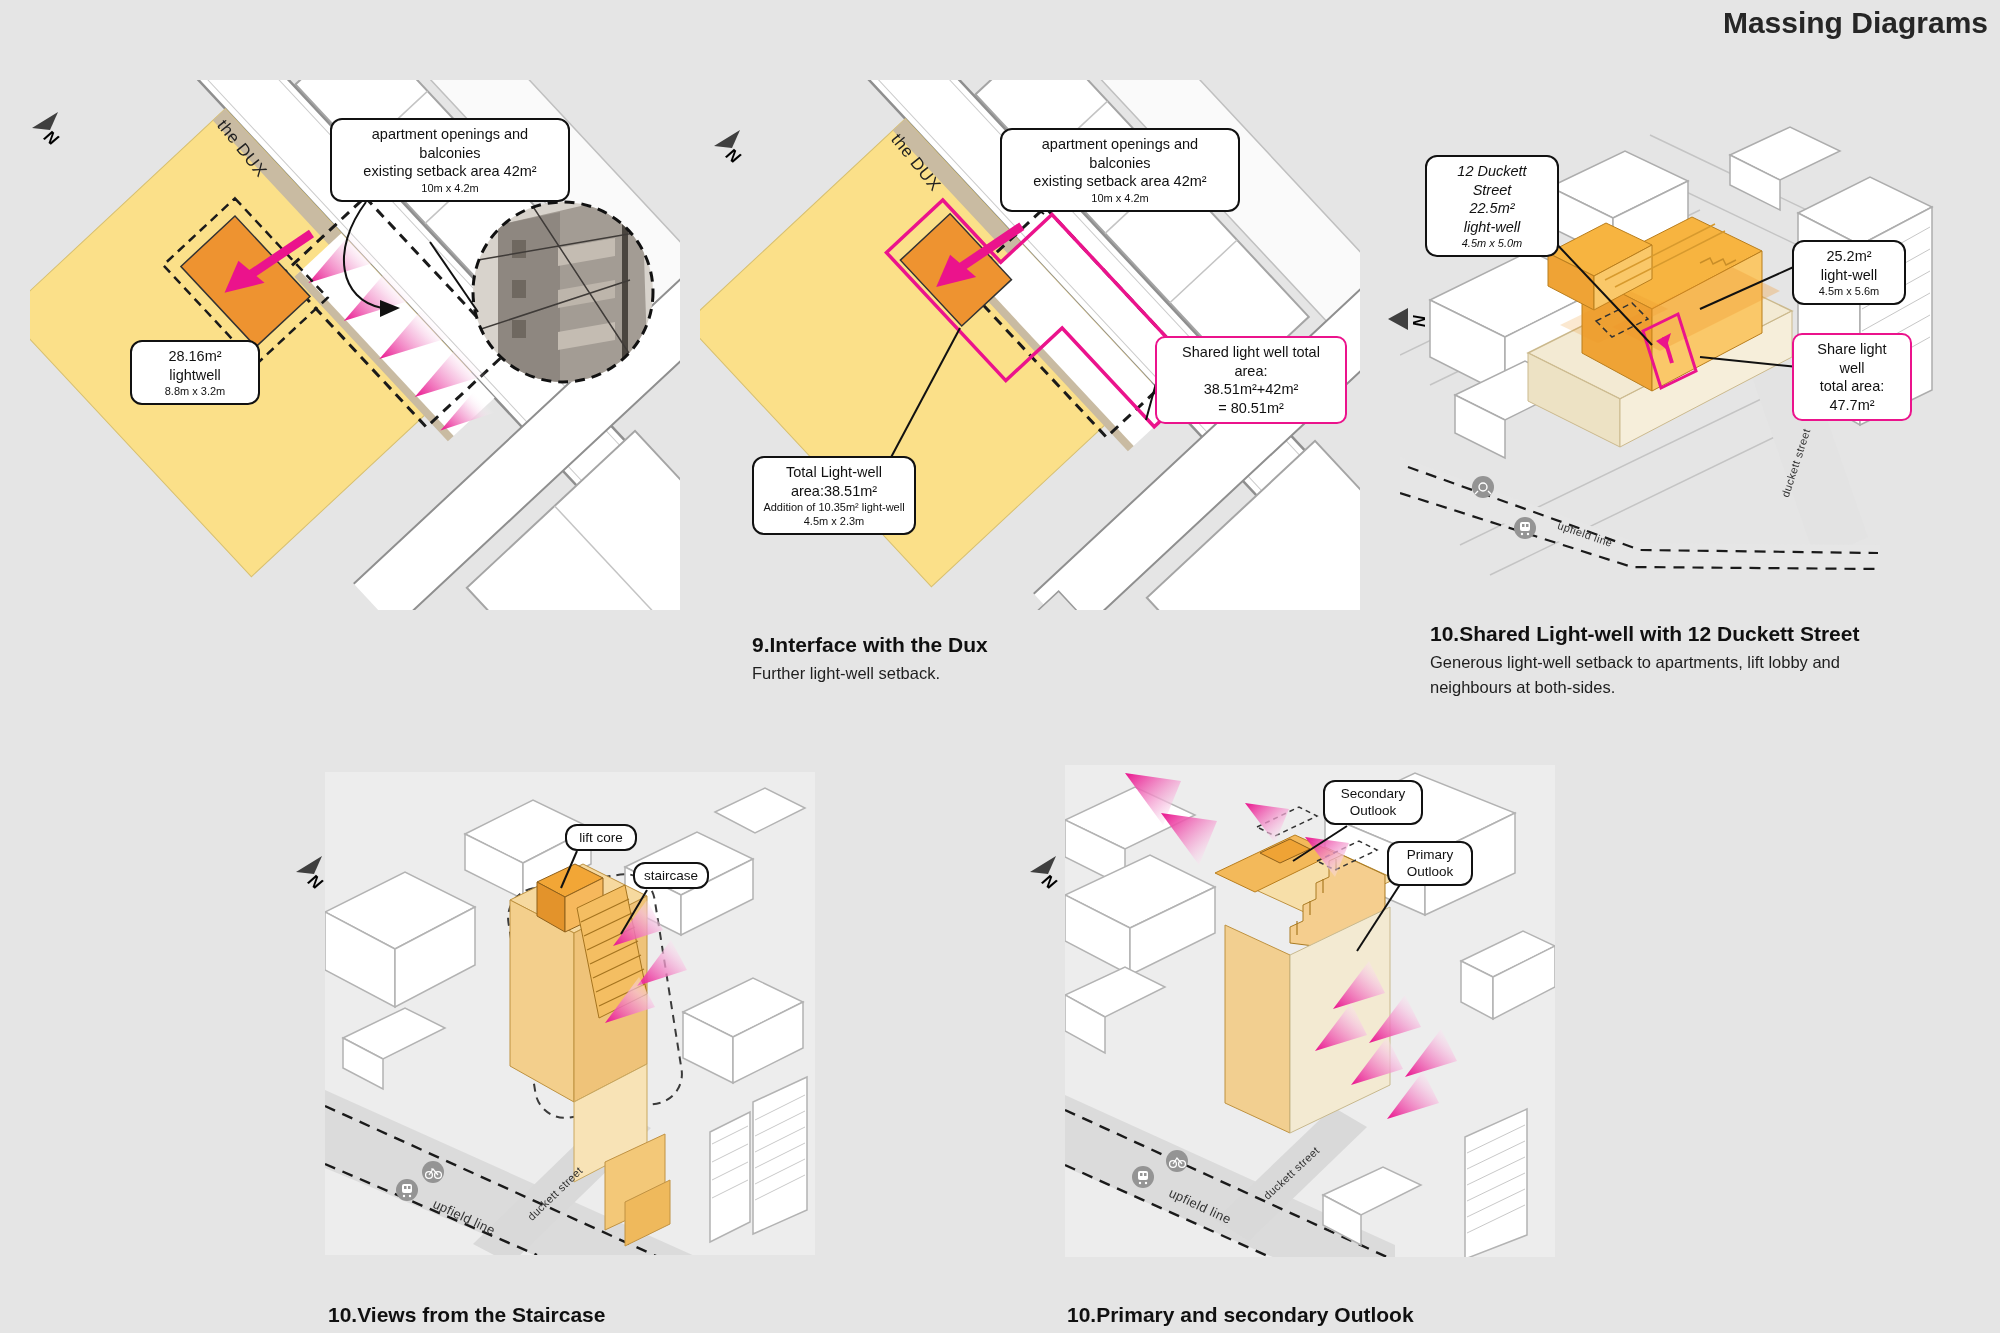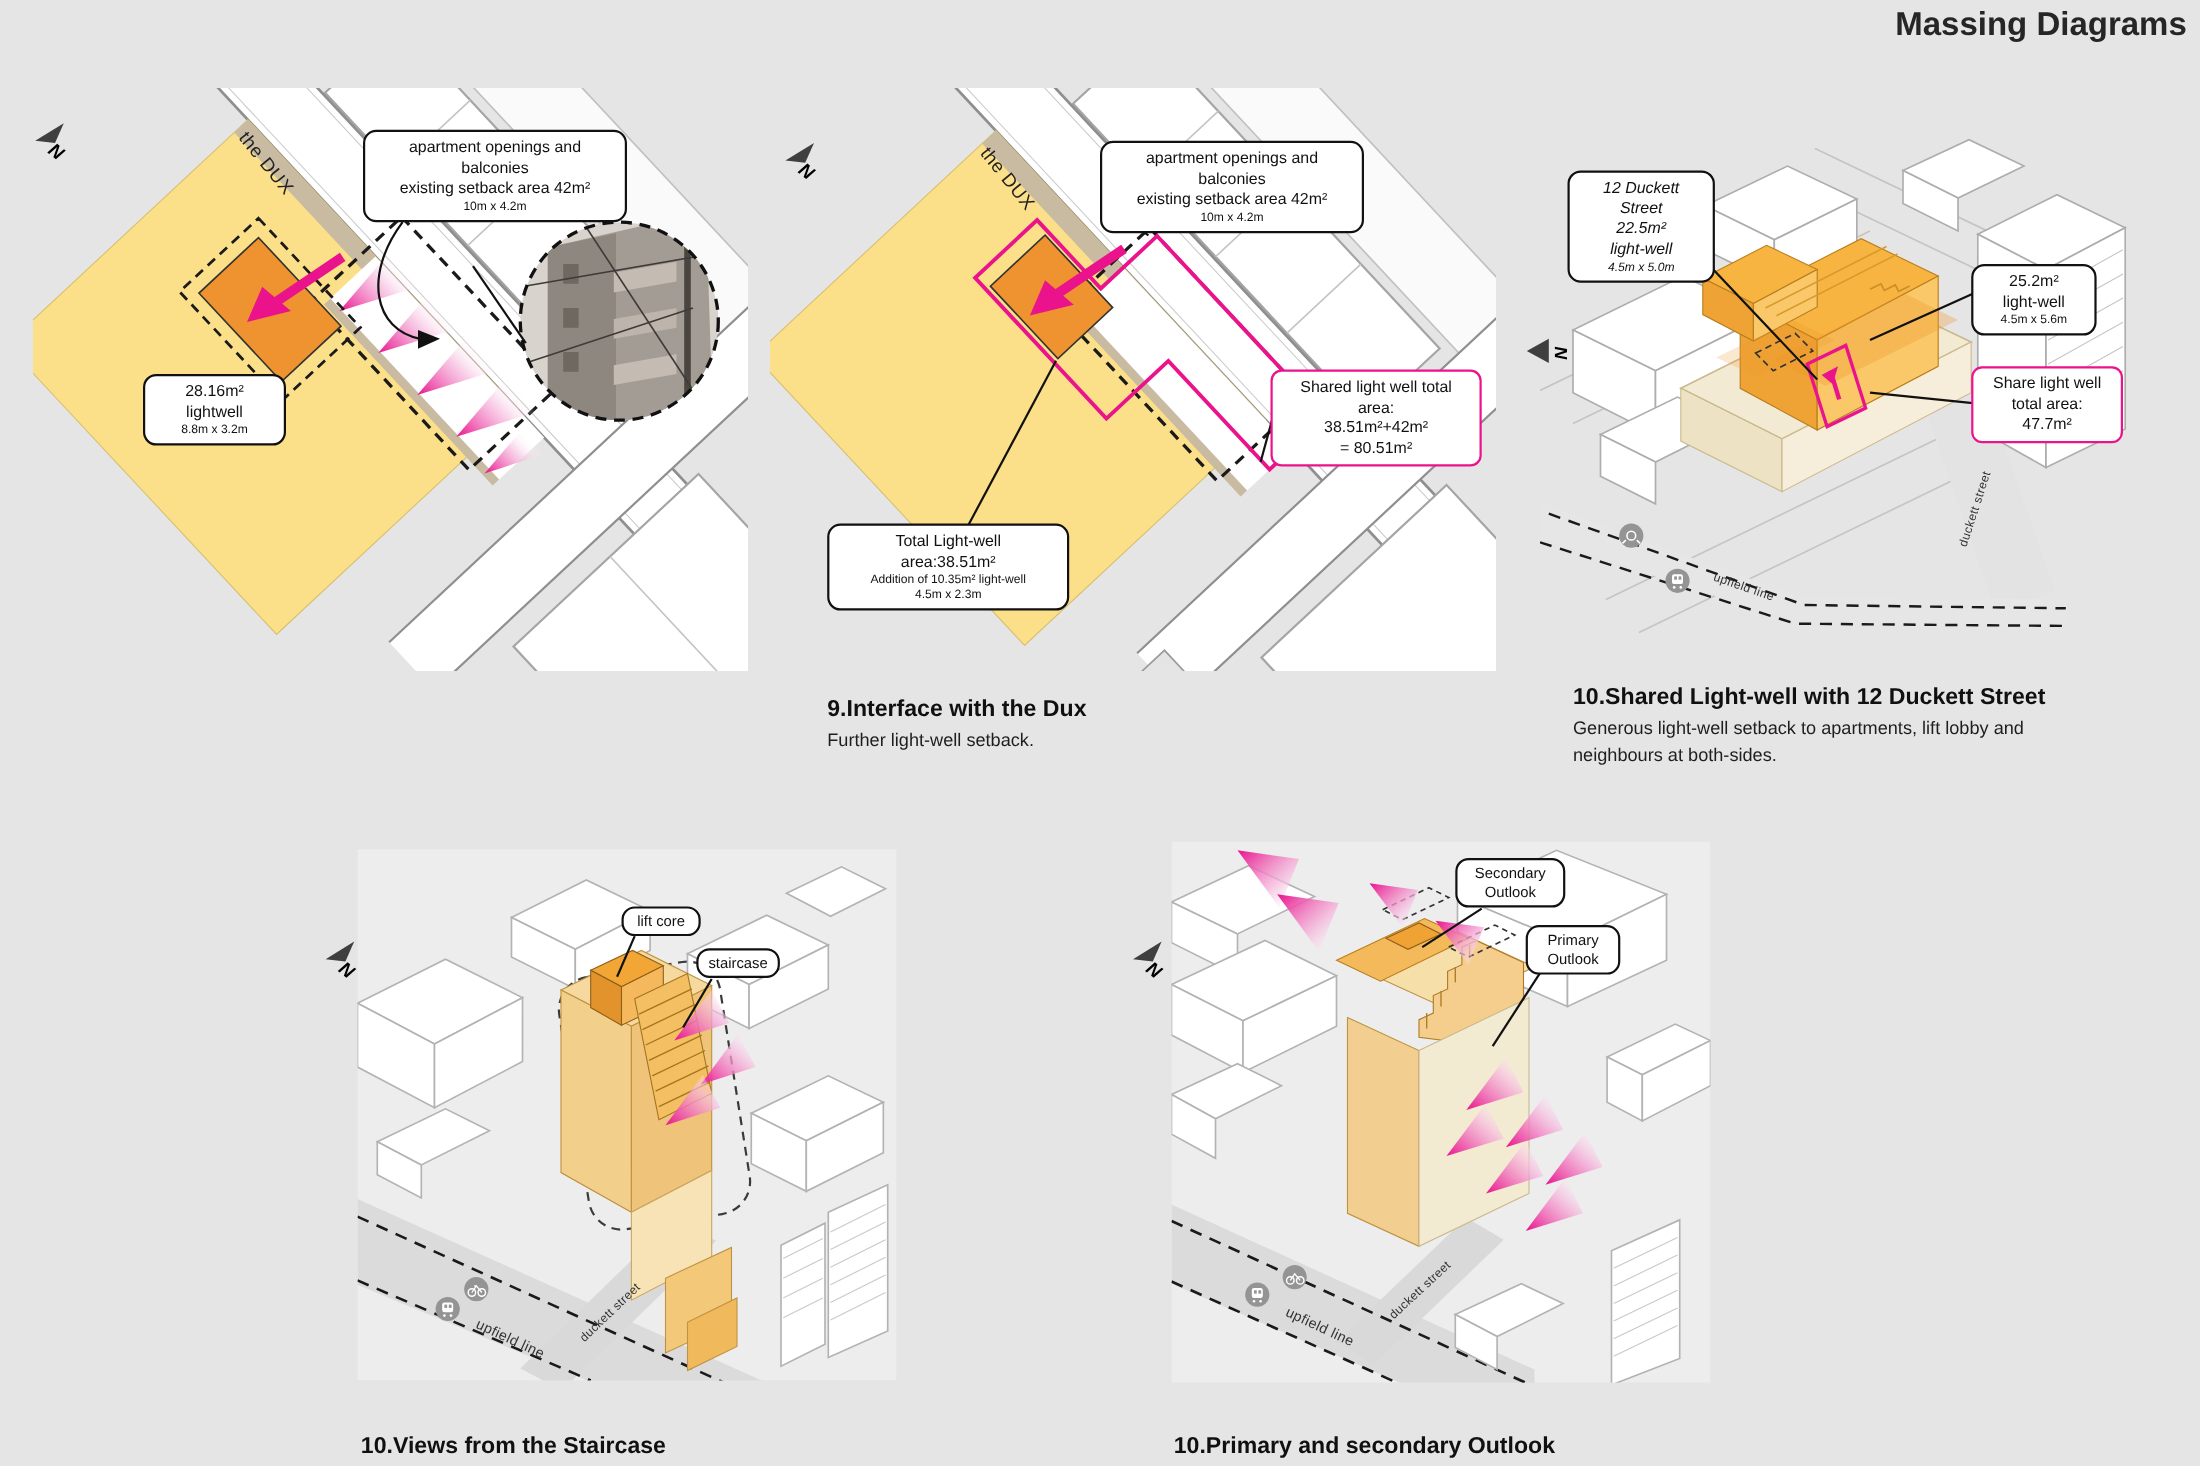--- a/index.html
+++ b/index.html
@@ -152,21 +152,21 @@
     <div class="lbl" style="left:300px;top:48px;width:240px;">
       <div>apartment  openings and balconies</div>
       <div>existing setback area 42m²</div>
       <div class="sm">10m x 4.2m</div>
     </div>
     <div class="lbl pink" style="left:455px;top:256px;width:192px;">
       <div>Shared light well total area:</div>
       <div>38.51m²+42m²</div>
       <div>= 80.51m²</div>
     </div>
-    <div class="lbl" style="left:52px;top:396px;width:220px;">
+    <div class="lbl" style="left:52px;top:376px;width:164px;">
       <div>Total Light-well</div>
       <div>area:38.51m²</div>
       <div class="sm">Addition of 10.35m² light-well</div>
       <div class="sm">4.5m x 2.3m</div>
     </div>
   </div>
 
   <div class="panel" id="p10" style="left:1400px;top:95px;width:560px;height:515px;">
     <svg width="560" height="515" viewBox="0 0 560 515">
       <g stroke="#C4C4C4" stroke-width="1.5">
@@ -238,21 +238,21 @@
       <div>12 Duckett Street</div>
       <div>22.5m²</div>
       <div>light-well</div>
       <div class="sm">4.5m x 5.0m</div>
     </div>
     <div class="lbl" style="left:392px;top:133px;width:114px;margin-top:12px;">
       <div>25.2m²</div>
       <div>light-well</div>
       <div class="sm">4.5m x 5.6m</div>
     </div>
-    <div class="lbl pink" style="left:392px;top:238px;width:138px;">
+    <div class="lbl pink" style="left:392px;top:238px;width:120px;">
       <div>Share light well</div>
       <div>total area:</div>
       <div>47.7m²</div>
     </div>
   </div>
 
   <div class="panel" id="p11" style="left:325px;top:772px;width:490px;height:483px;">
     <svg width="490" height="483" viewBox="0 0 490 483">
       <rect x="0" y="0" width="490" height="483" fill="#EDEDED"></rect>
       <polygon points="0,318 490,538 490,600 0,396" fill="#DBDBDB"></polygon>

